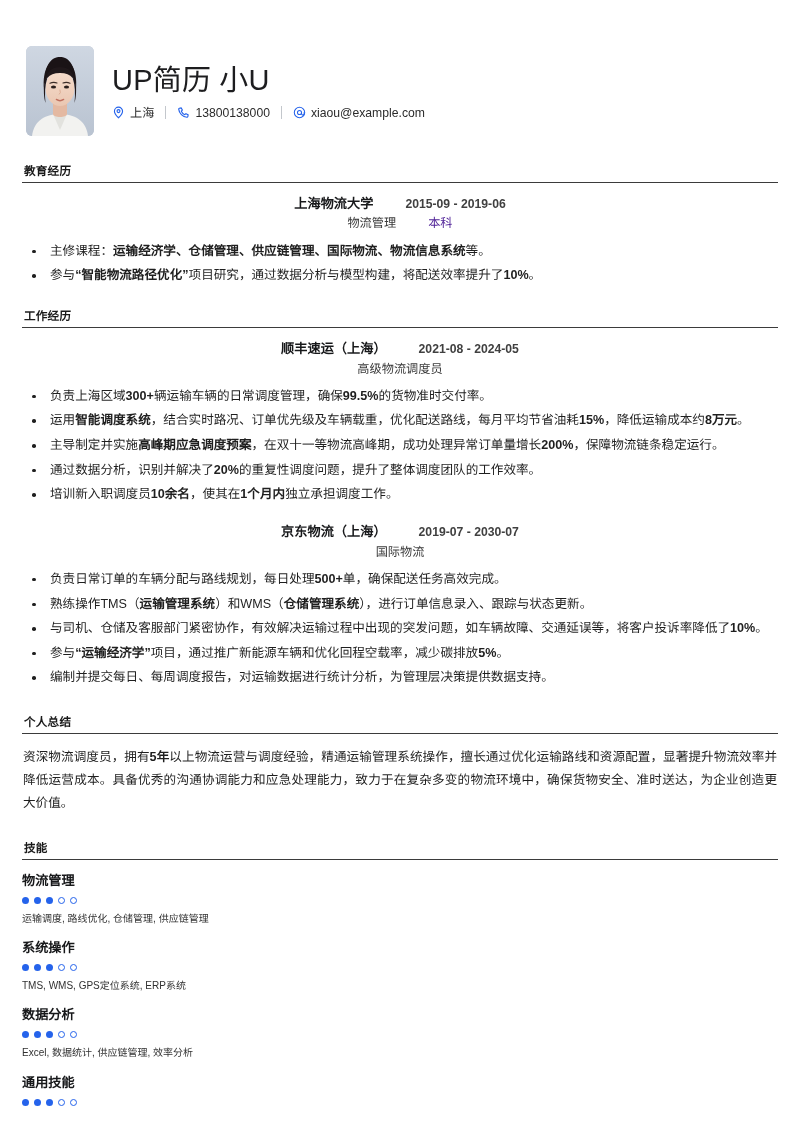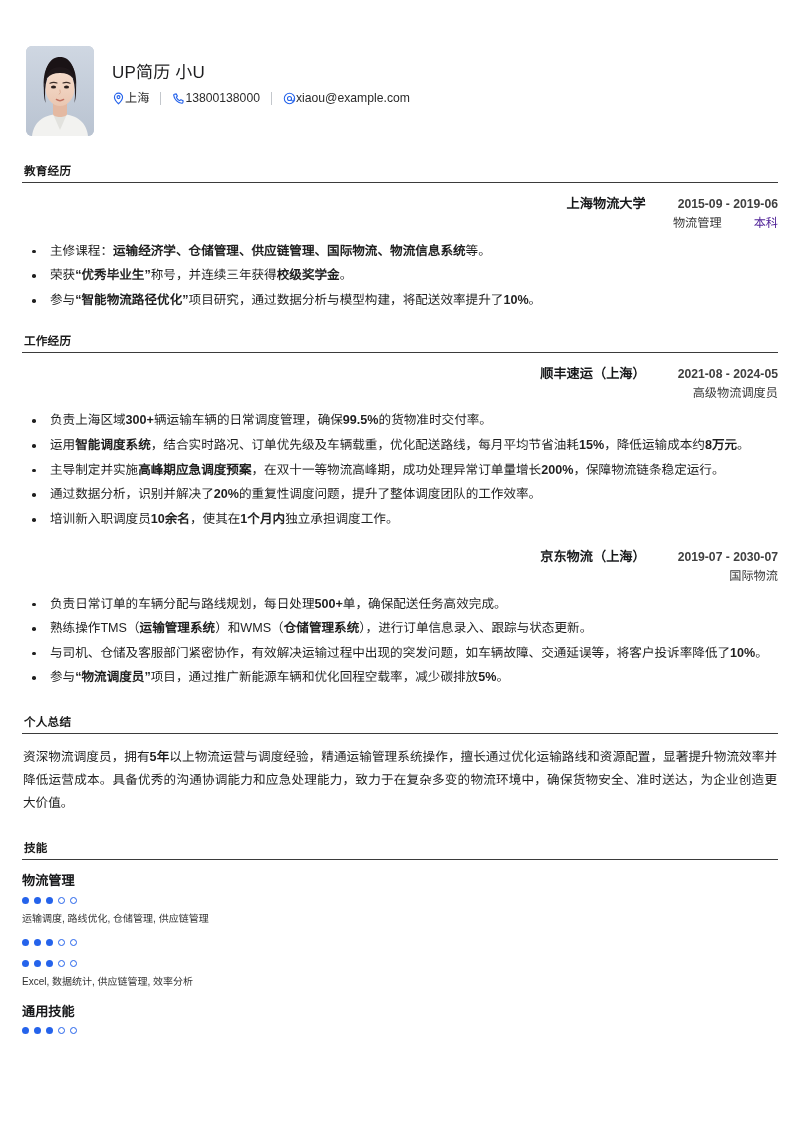--- a/index.html
+++ b/index.html
@@ -44,38 +44,39 @@
   }
   .photo svg { display: block; width: 100%; height: 100%; }
 
   .header-main {
     padding-top: 17px;
     flex: 1 1 auto;
     min-width: 0;
   }
 
   .name {
-    font-size: 17px;
+    font-size: 29px;
     font-weight: 400;
     letter-spacing: .2px;
     color: #1d1d1f;
     line-height: 1.18;
     margin-bottom: 9px;
   }
 
   .contacts {
     display: flex;
     align-items: center;
     font-size: 12.2px;
     color: #2b2b2b;
     line-height: 1;
   }
   .contact {
     display: flex;
     align-items: center;
+    gap: 5px;
     white-space: nowrap;
   }
   .contact-sep {
     display: inline-block;
     width: 1px;
     height: 13px;
     background: #c3c7cc;
     margin: 0 11px;
   }
   .cicon {
@@ -102,21 +103,21 @@
     margin-bottom: 11px;
   }
 
   
   .entry { margin-bottom: 4px; }
   .entry + .entry { margin-top: 16px; }
 
   .entry-row {
     display: flex;
     align-items: baseline;
-    justify-content: flex-end;
+    justify-content: center;
     gap: 32px;
   }
   .entry-title {
     font-size: 13.2px;
     font-weight: 700;
     color: #17181a;
     line-height: 1.55;
   }
   .entry-date {
     font-size: 12.2px;
@@ -304,21 +305,20 @@
       <div class="entry-row">
         <span class="entry-title">上海物流大学</span>
         <span class="entry-date">2015-09 - 2019-06</span>
       </div>
       <div class="entry-row">
         <span class="entry-sub">物流管理</span>
         <span class="entry-sub-right">本科</span>
       </div>
       <ul class="bullets">
         <li>主修课程：<b>运输经济学、仓储管理、供应链管理、国际物流、物流信息系统</b>等。</li>
-        <li>荣获<b>“优秀毕业生”</b>称号，并连续三年获得<b>校级奖学金</b>。</li>
         <li>参与<b>“智能物流路径优化”</b>项目研究，通过数据分析与模型构建，将配送效率提升了<b>10%</b>。</li>
       </ul>
     </div>
   </div>
 
   <div class="sp-md"></div>
 
   <div class="section">
     <div class="section-head">工作经历</div>
 
@@ -344,21 +344,22 @@
         <span class="entry-title">京东物流（上海）</span>
         <span class="entry-date">2019-07 - 2030-07</span>
       </div>
       <div class="entry-row">
         <span class="entry-sub">国际物流</span>
       </div>
       <ul class="bullets">
         <li>负责日常订单的车辆分配与路线规划，每日处理<b>500+</b>单，确保配送任务高效完成。</li>
         <li>熟练操作TMS（<b>运输管理系统</b>）和WMS（<b>仓储管理系统</b>），进行订单信息录入、跟踪与状态更新。</li>
         <li>与司机、仓储及客服部门紧密协作，有效解决运输过程中出现的突发问题，如车辆故障、交通延误等，将客户投诉率降低了<b>10%</b>。</li>
-        <li>参与<b>“物流调度员”</b>项目，通过推广新能源车辆和优化回程空载率，减少碳排放<b>5%</b>。</li>
+        <li>参与<b>“运输经济学”</b>项目，通过推广新能源车辆和优化回程空载率，减少碳排放<b>5%</b>。</li>
+        <li>编制并提交每日、每周调度报告，对运输数据进行统计分析，为管理层决策提供数据支持。</li>
       </ul>
     </div>
   </div>
 
   <div class="sp-lg"></div>
 
   <div class="section">
     <div class="section-head">个人总结</div>
     <div class="summary">资深物流调度员，拥有<b>5年</b>以上物流运营与调度经验，精通运输管理系统操作，擅长通过优化运输路线和资源配置，显著提升物流效率并降低运营成本。具备优秀的沟通协调能力和应急处理能力，致力于在复杂多变的物流环境中，确保货物安全、准时送达，为企业创造更大价值。</div>
   </div>
@@ -374,30 +375,33 @@
           <span class="dot on"></span>
           <span class="dot on"></span>
           <span class="dot on"></span>
           <span class="dot off"></span>
           <span class="dot off"></span>
         </div>
       <div class="skill-items">运输调度, 路线优化, 仓储管理, 供应链管理</div>
     </div>
 
     <div class="skill">
+      <div class="skill-name">系统操作</div>
       <div class="dots">
           <span class="dot on"></span>
           <span class="dot on"></span>
           <span class="dot on"></span>
           <span class="dot off"></span>
           <span class="dot off"></span>
         </div>
+      <div class="skill-items">TMS, WMS, GPS定位系统, ERP系统</div>
     </div>
 
     <div class="skill">
+      <div class="skill-name">数据分析</div>
       <div class="dots">
           <span class="dot on"></span>
           <span class="dot on"></span>
           <span class="dot on"></span>
           <span class="dot off"></span>
           <span class="dot off"></span>
         </div>
       <div class="skill-items">Excel, 数据统计, 供应链管理, 效率分析</div>
     </div>
 

